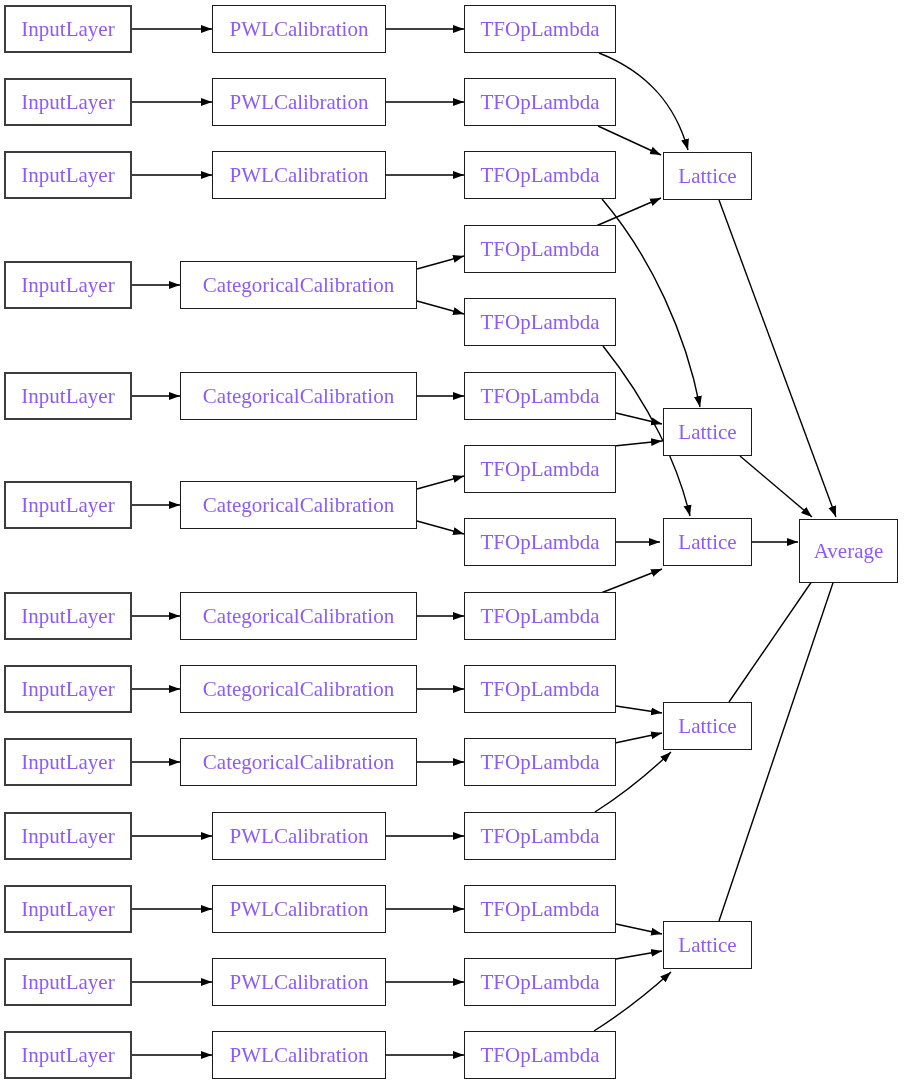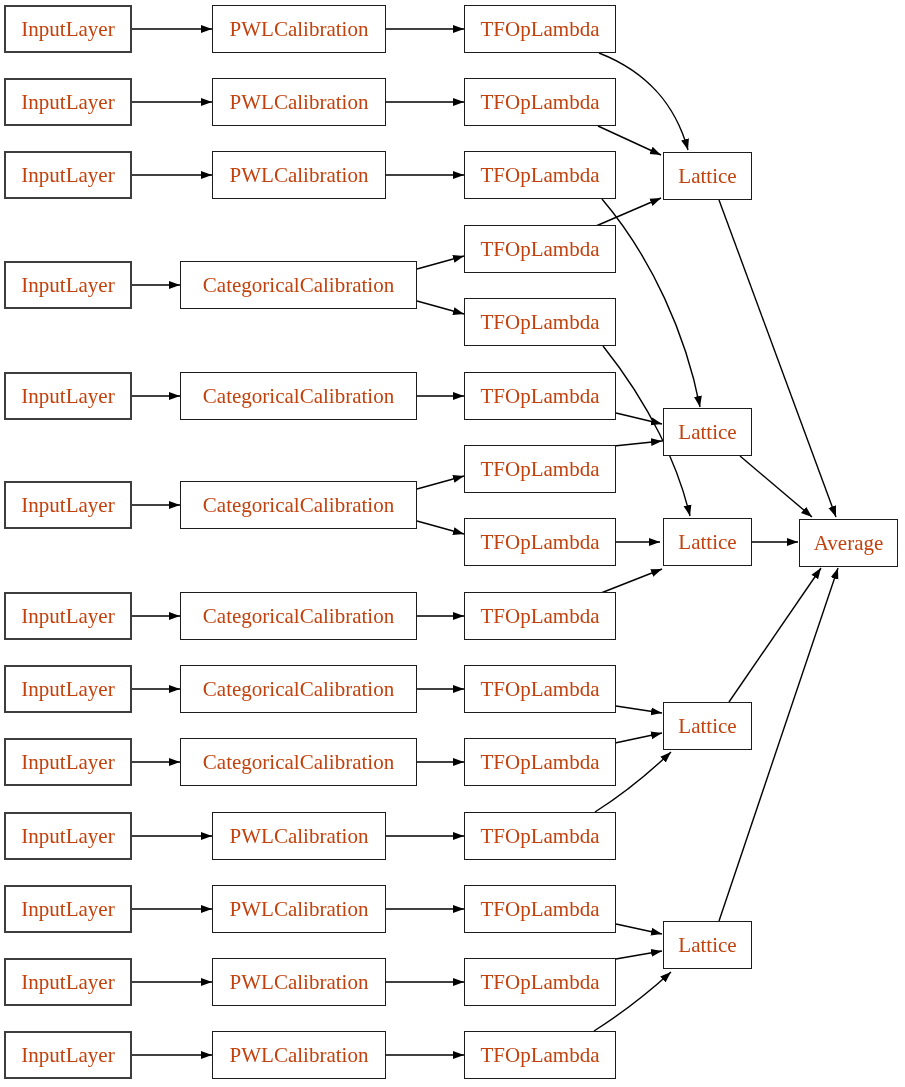--- a/index.html
+++ b/index.html
@@ -25,21 +25,21 @@
   .node {
     position: absolute;
     box-sizing: border-box;
     background: #ffffff;
     border: 1.5px solid #1c1c1c;
     display: flex;
     align-items: center;
     justify-content: center;
     z-index: 2;
     font-size: 21px;
-    color: #c2410c;
+    color: #8b5cf6;
     white-space: nowrap;
   }
   .node.input { border-width: 2px; border-color: #3d3d3d; }
 </style>
 </head>
 <body>
 
 <div id="canvas">
   <svg id="edges-svg" width="905" height="1087" viewBox="0 0 905 1087" xmlns="http://www.w3.org/2000/svg">
     <defs>
@@ -230,17 +230,17 @@
       </div>
       <div class="node" style="left: 663px; top: 518px; width: 89px; height: 48px;">
         <span>Lattice</span>
       </div>
       <div class="node" style="left: 663px; top: 702px; width: 89px; height: 48px;">
         <span>Lattice</span>
       </div>
       <div class="node" style="left: 663px; top: 921px; width: 89px; height: 48px;">
         <span>Lattice</span>
       </div>
-      <div class="node" style="left: 799px; top: 519px; width: 99px; height: 48px;">
+      <div class="node" style="left: 799px; top: 519px; width: 99px; height: 64px;">
         <span>Average</span>
       </div>
     </div>
 </div>
 
 </body></html>

